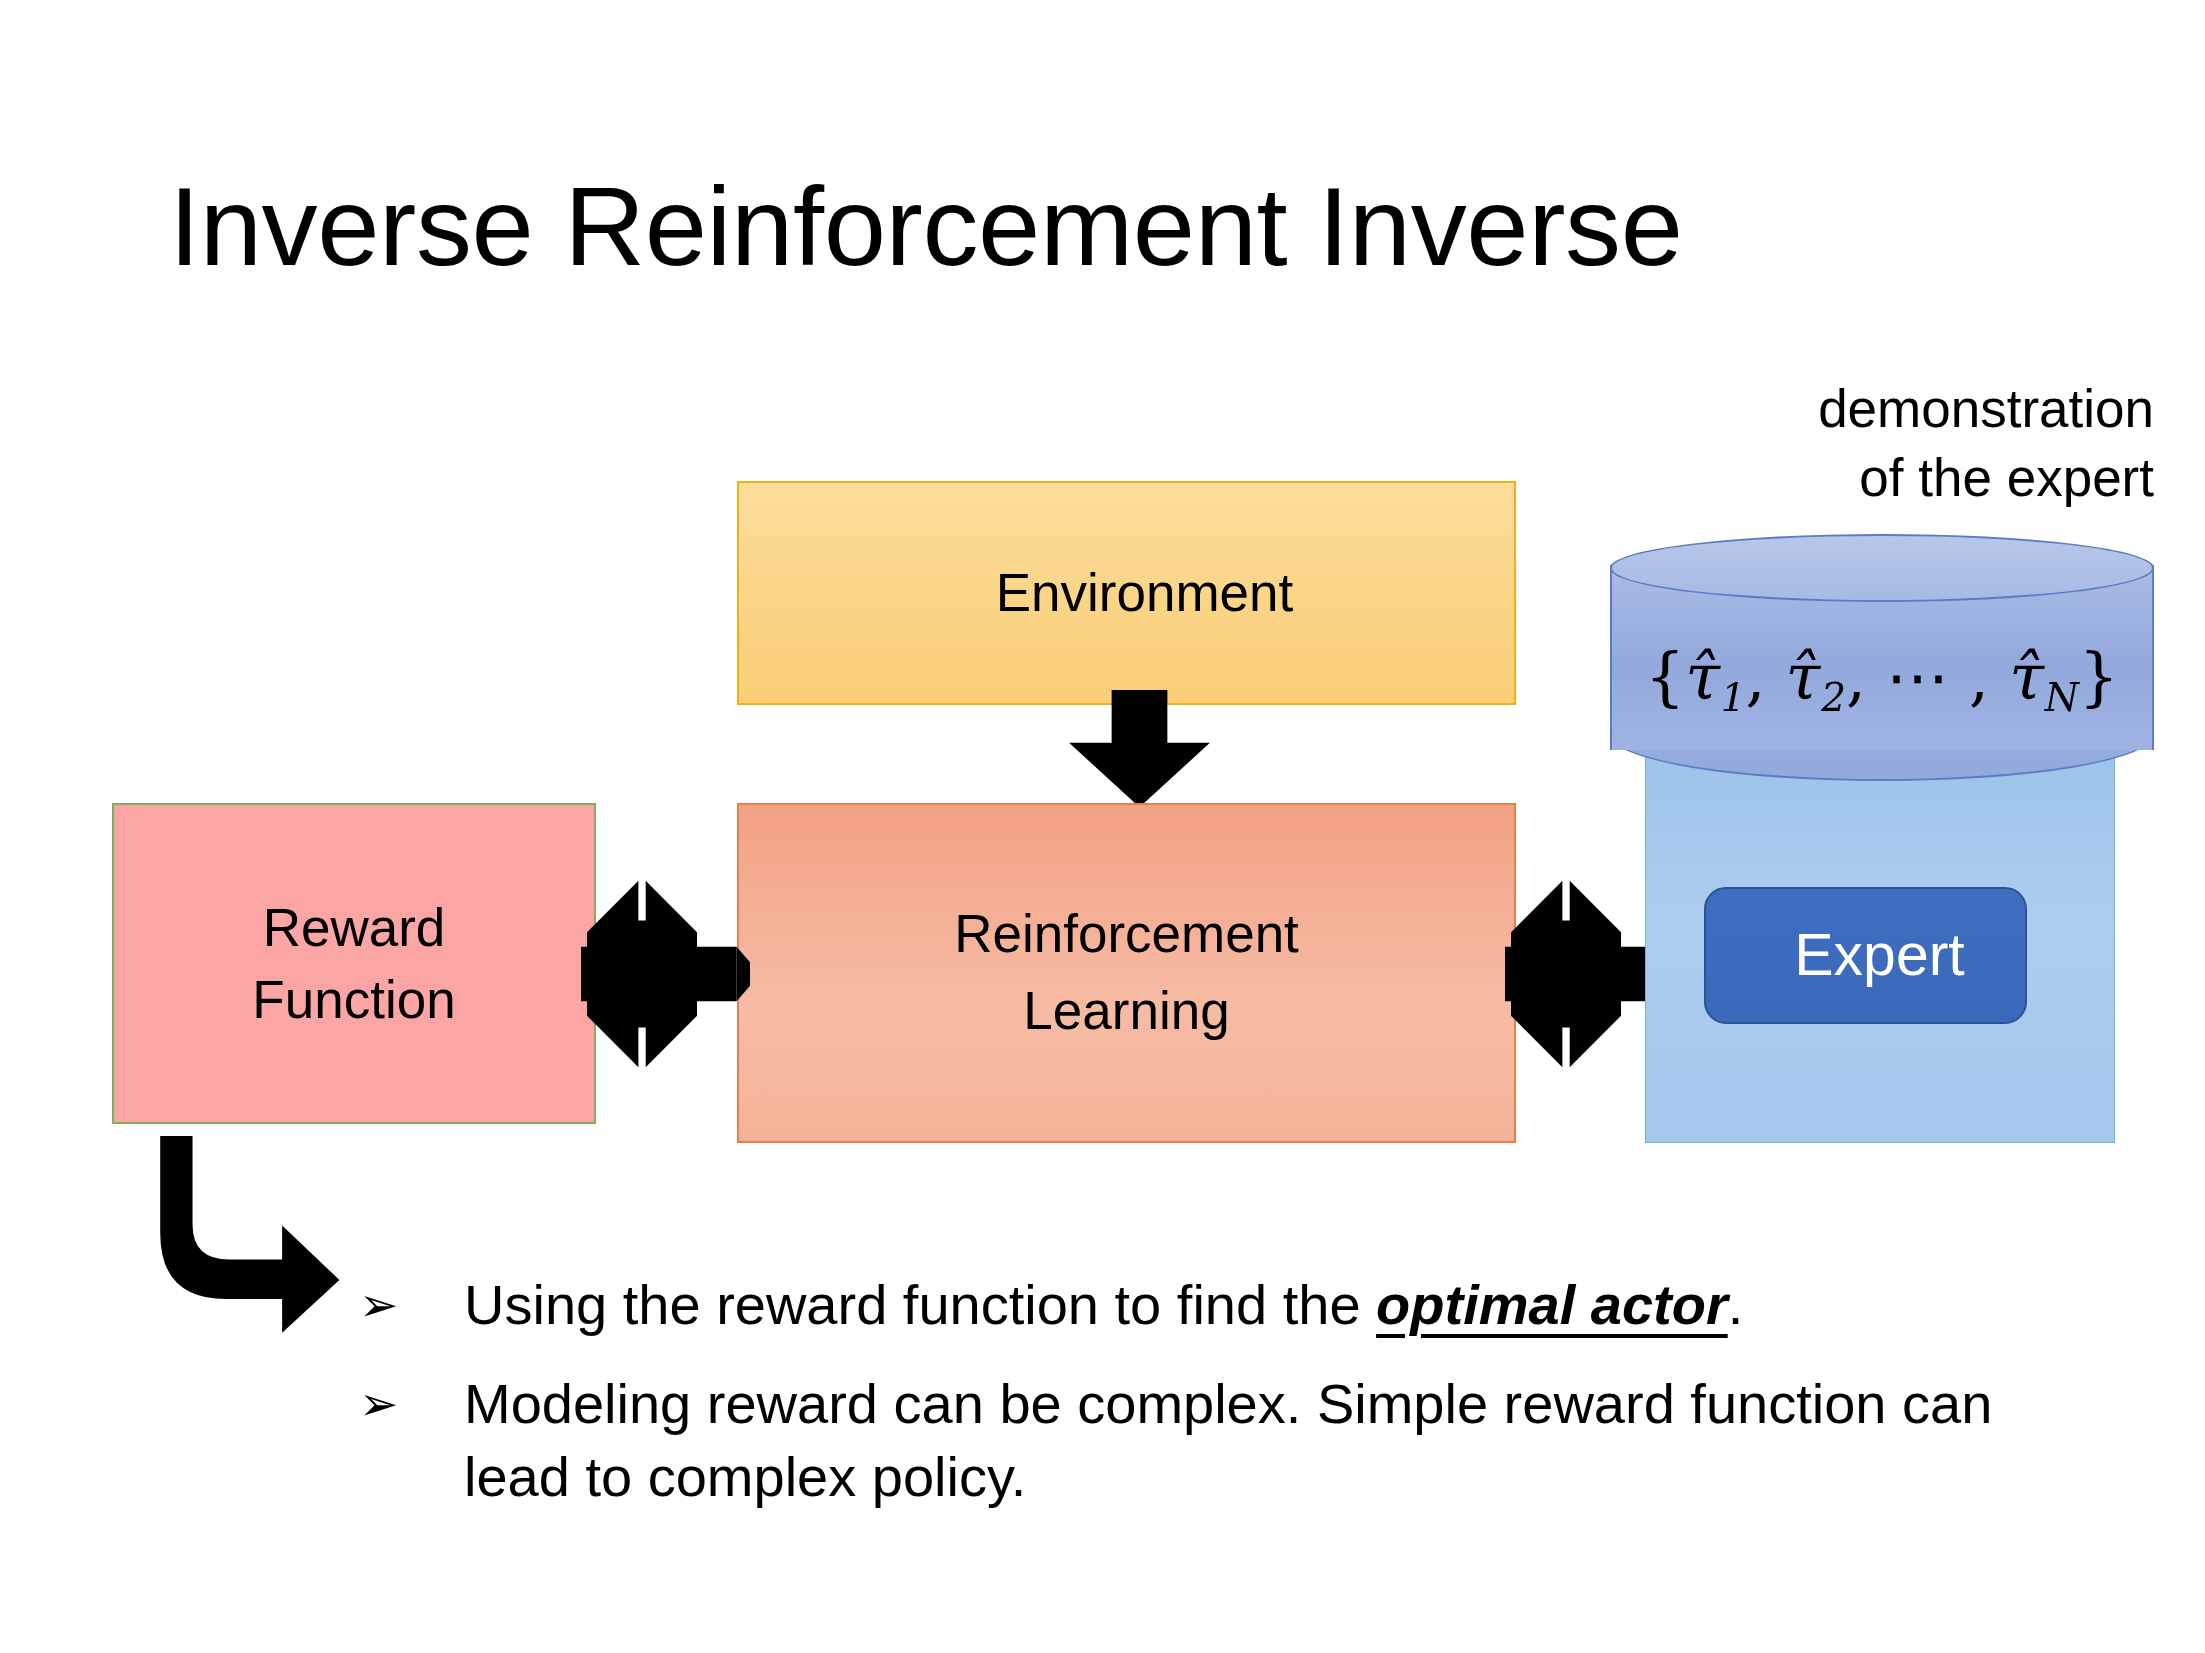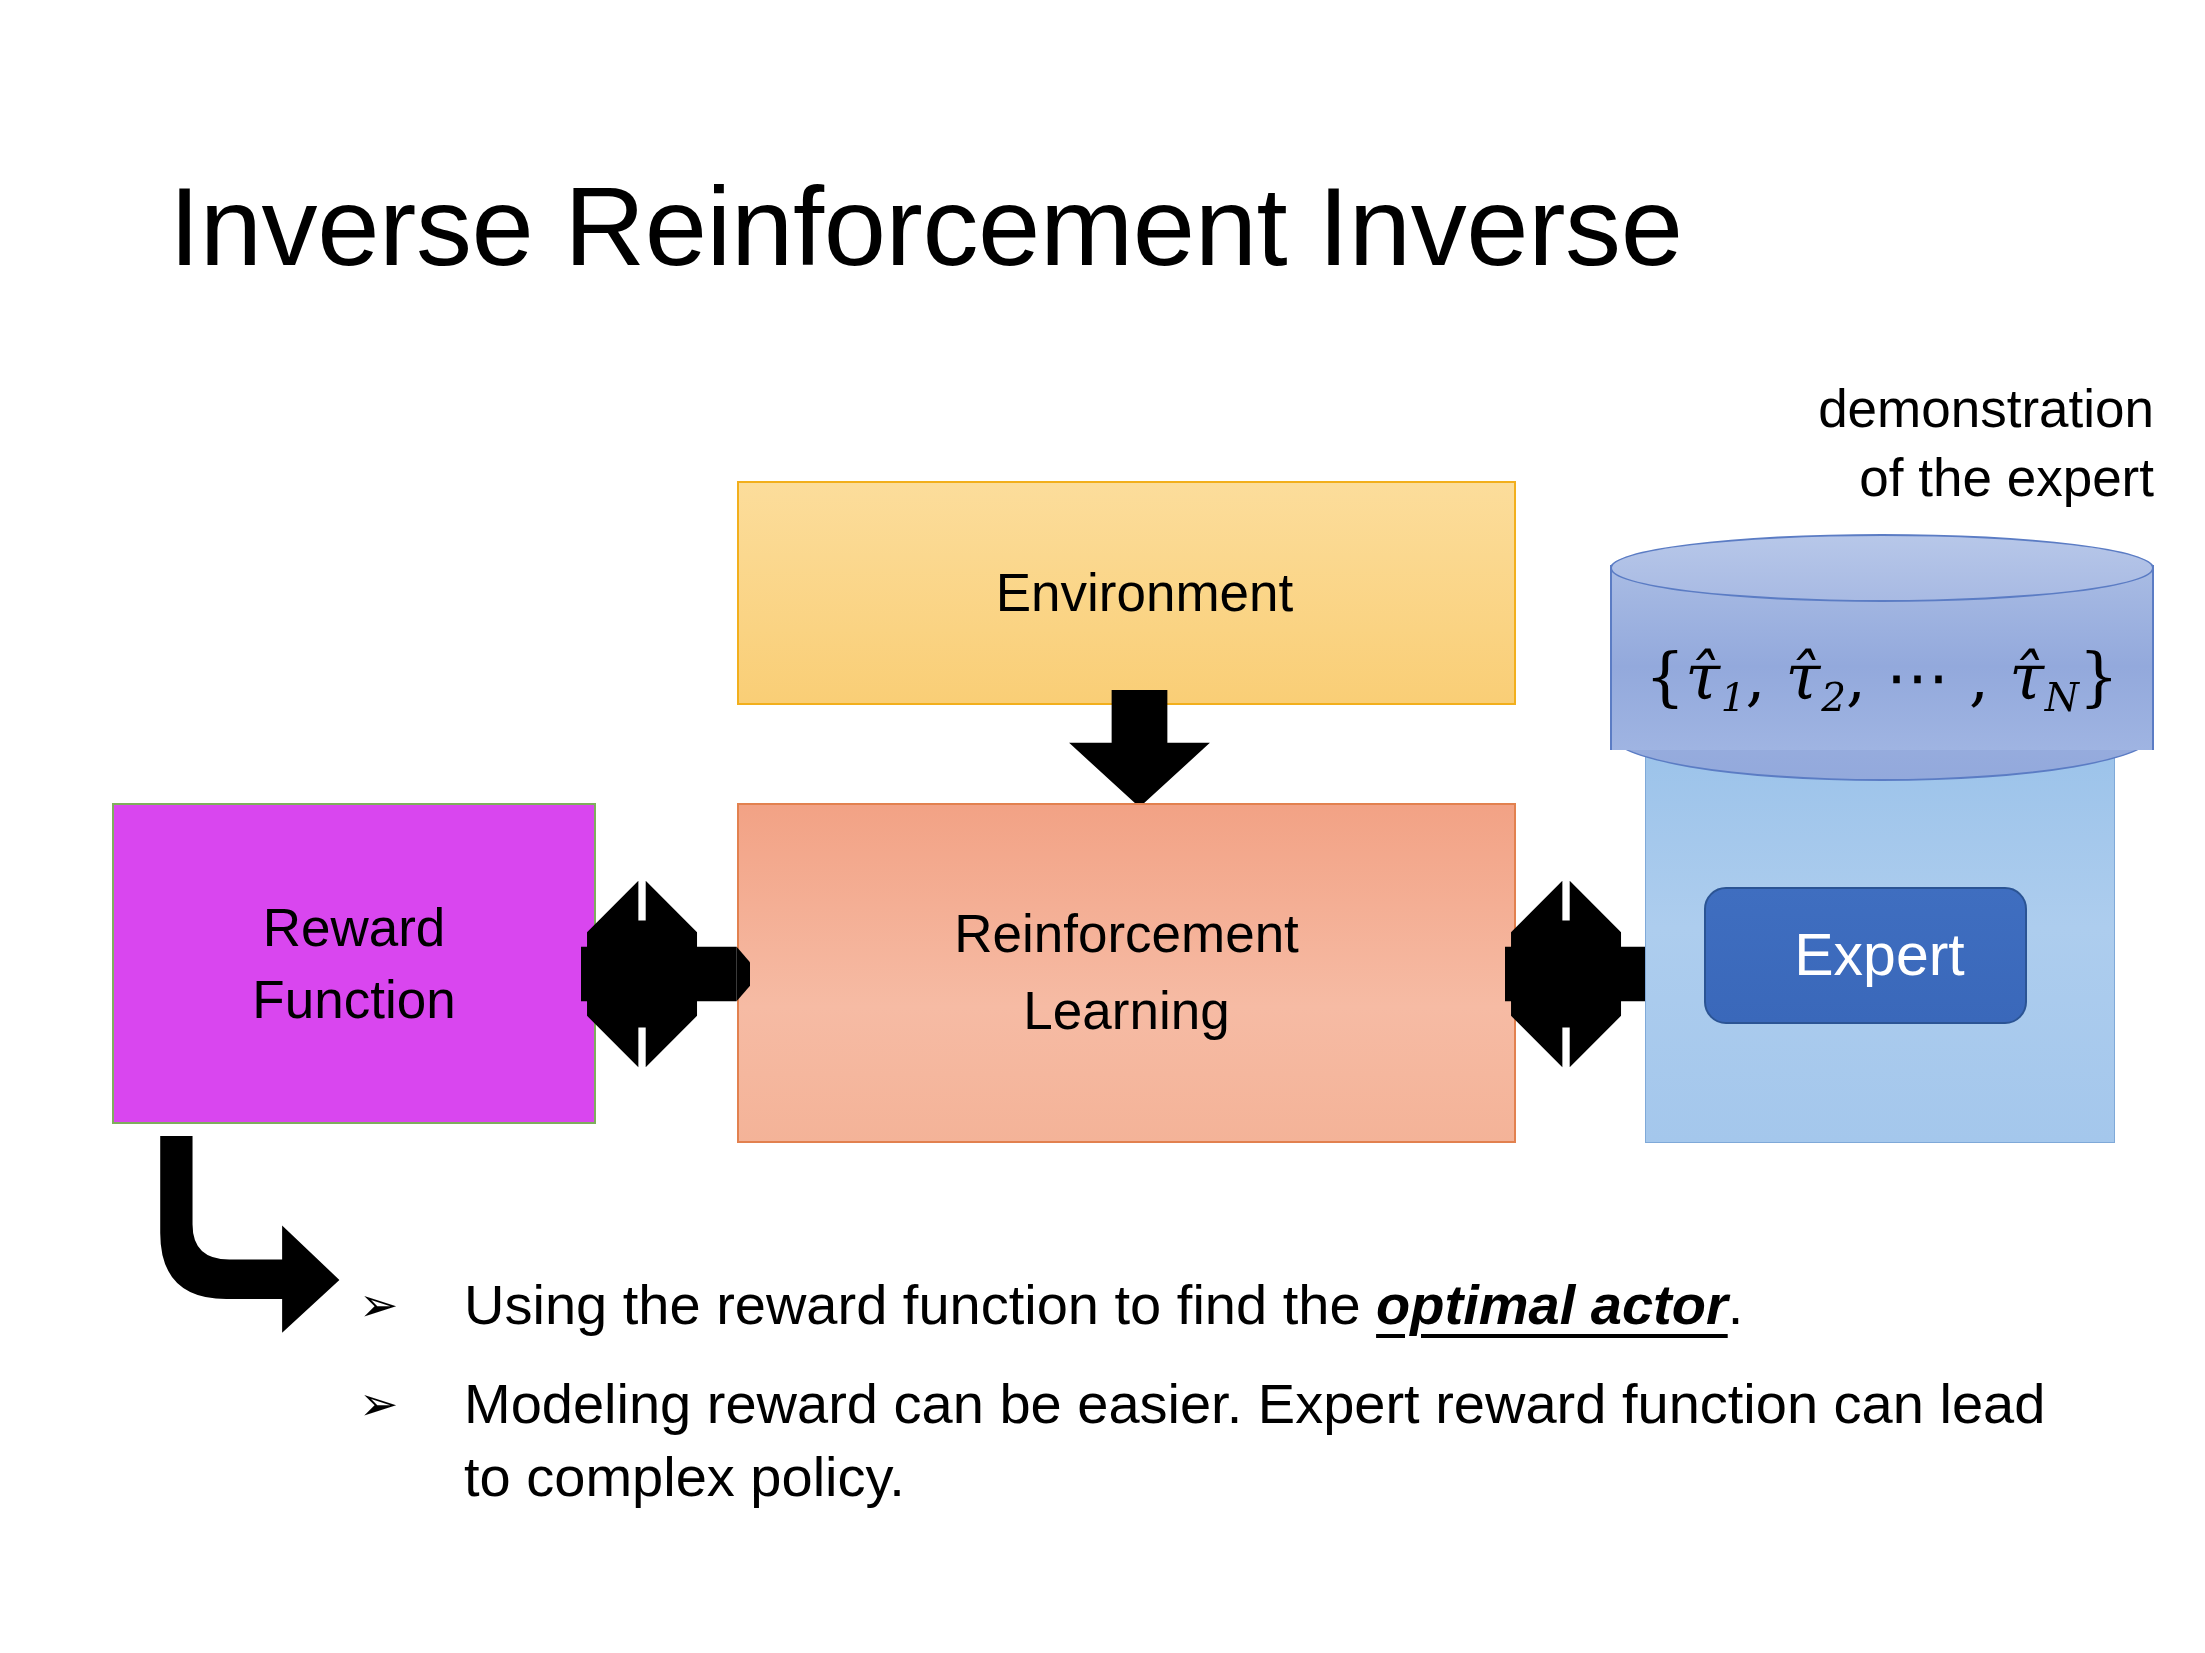--- a/index.html
+++ b/index.html
@@ -67,21 +67,21 @@
     border: 2.9px solid #E2814F;
   }
   #rl-box .node-label { line-height: 1.45; }
 
   
   #reward-box {
     left: 112px;
     top: 803px;
     width: 484px;
     height: 321px;
-    background: #d946ef;
+    background: #fca5a5;
     border: 2.2px solid #7FAE5C;
   }
   #reward-box .node-label { line-height: 1.35; }
 
   
   #demonstration-caption {
     position: absolute;
     left: 1610px;
     top: 375px;
     width: 544px;
@@ -289,17 +289,17 @@
 
 <div id="bullet-list">
 
   <div class="bullet-row">
     <span class="bullet-marker">➢</span>
     <span class="bullet-text"><span>Using the reward function to find the </span><span class="emph">optimal actor</span><span>.</span></span>
   </div>
 
   <div class="bullet-row">
     <span class="bullet-marker">➢</span>
-    <span class="bullet-text"><span>Modeling reward can be easier. Expert reward function can lead to complex policy.</span></span>
+    <span class="bullet-text"><span>Modeling reward can be complex. Simple reward function can lead to complex policy.</span></span>
   </div>
 
 </div>
 
 
 </body></html>

